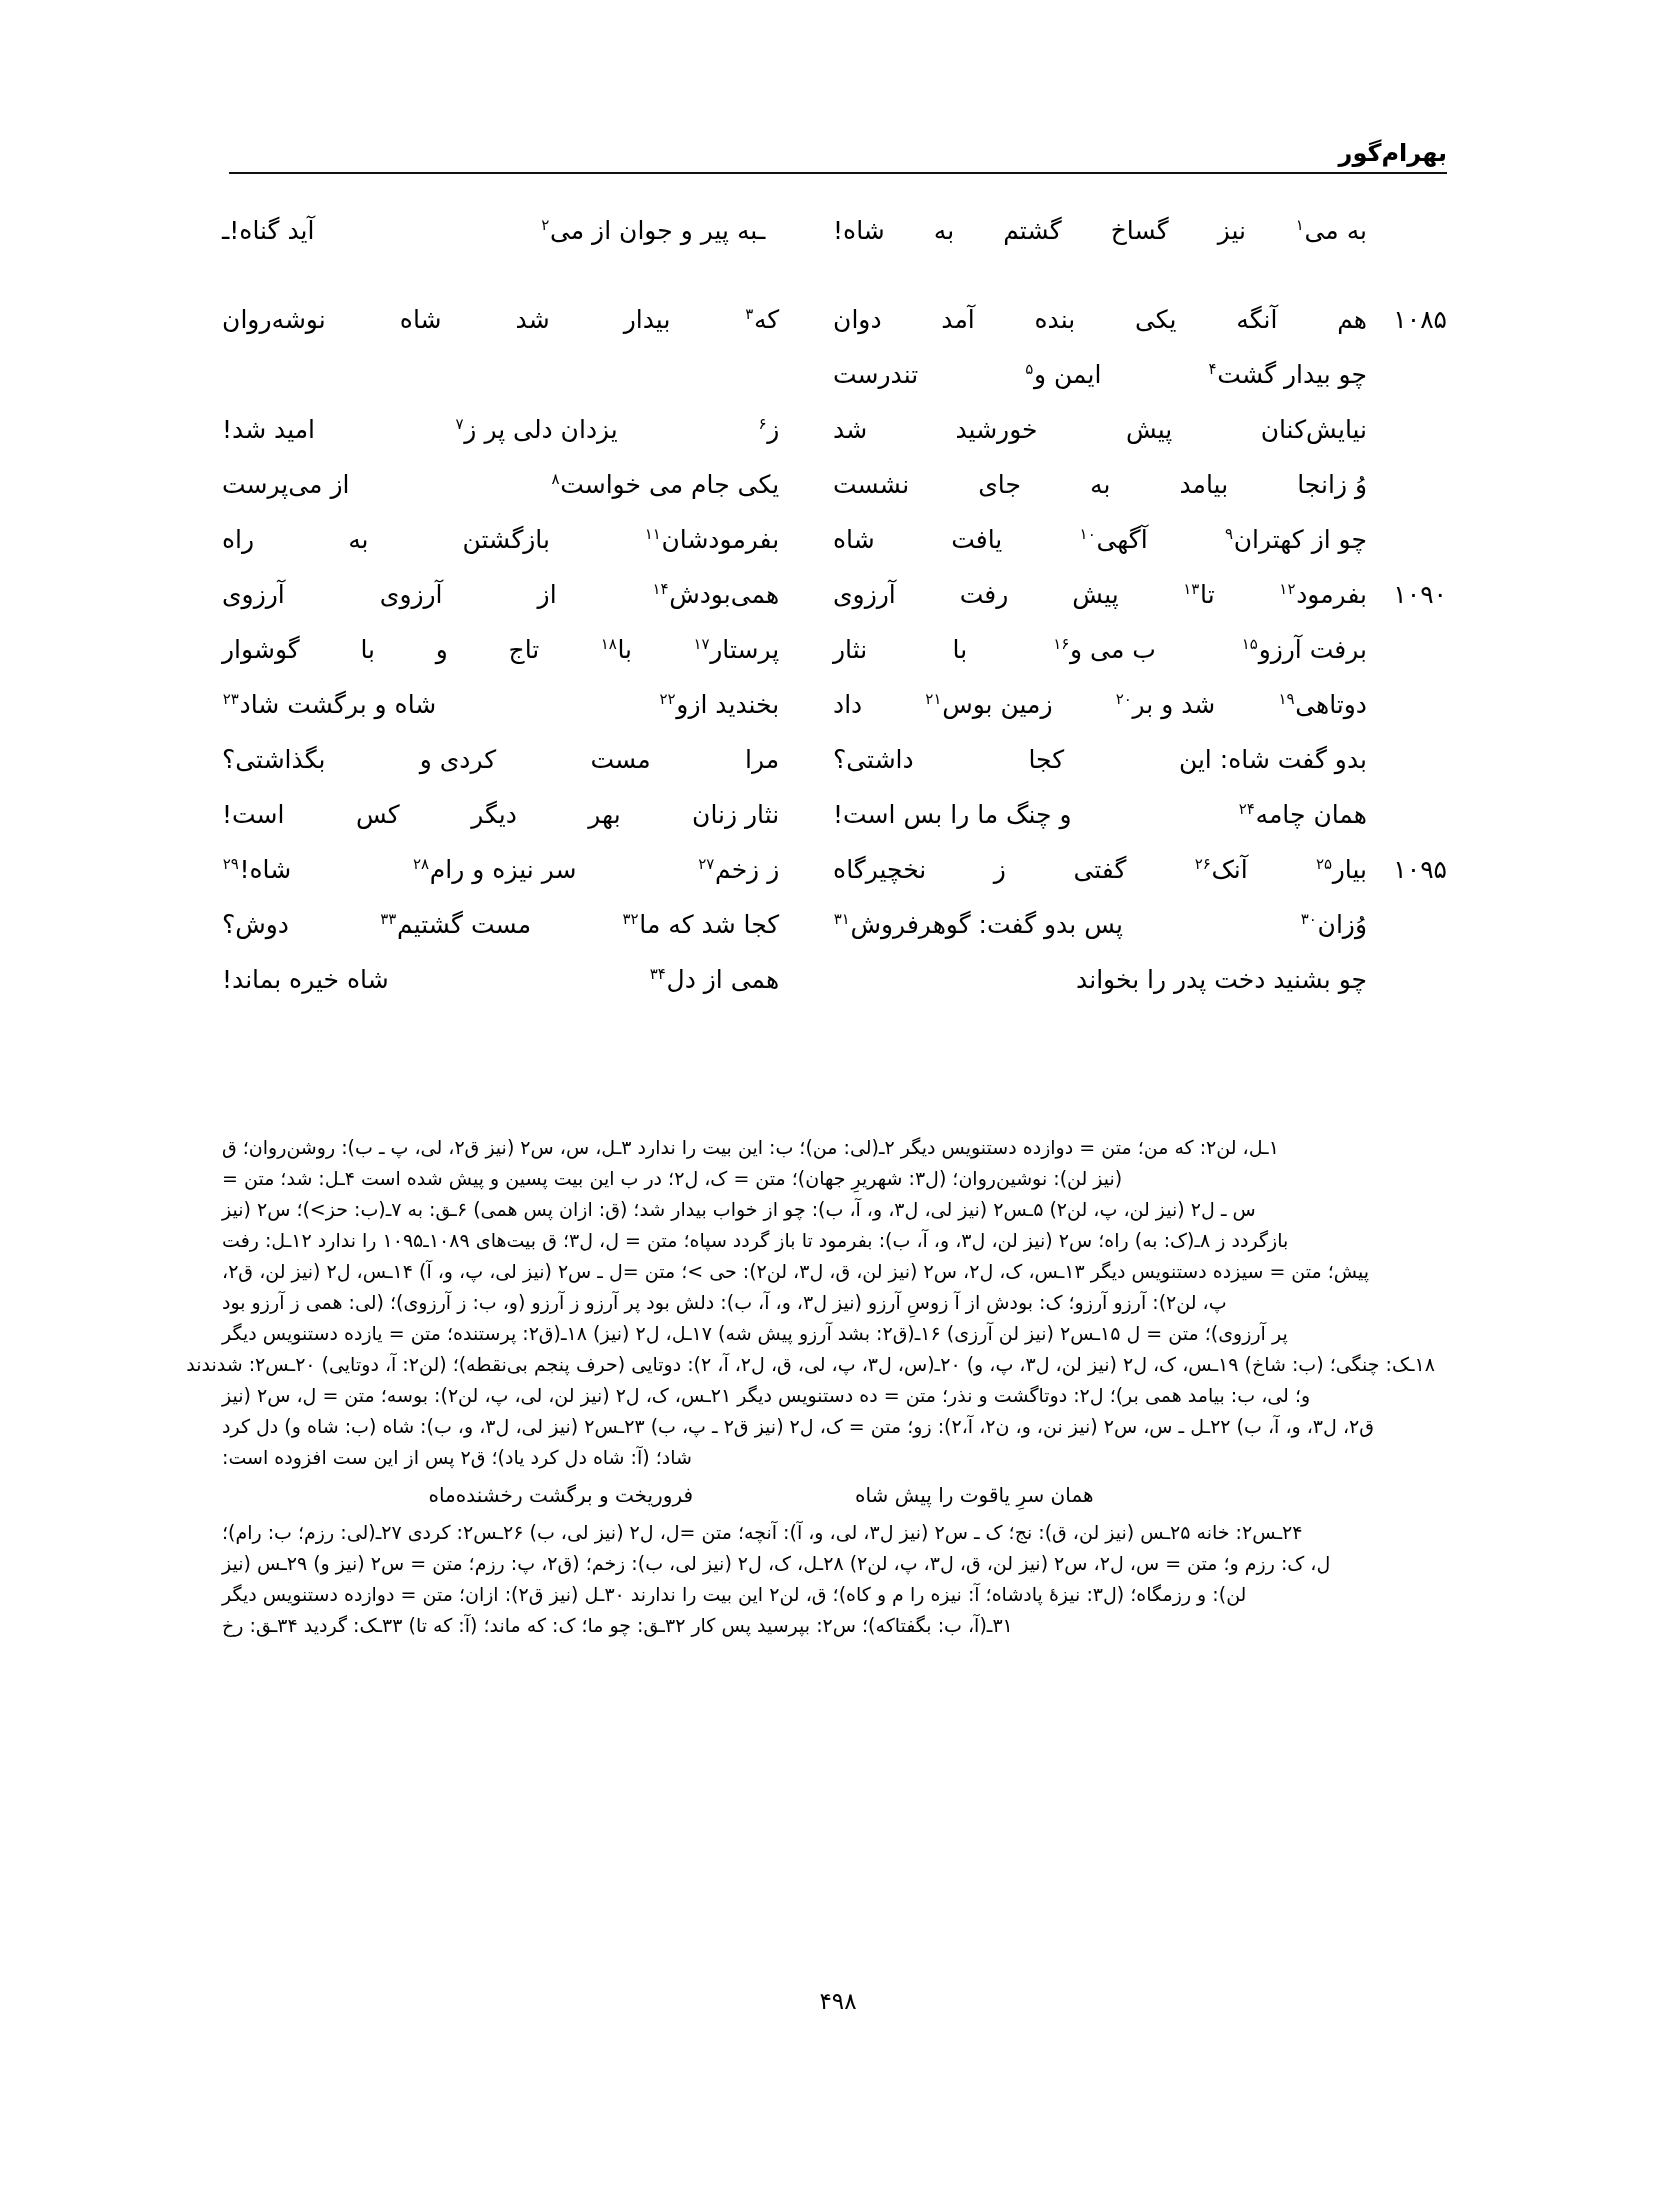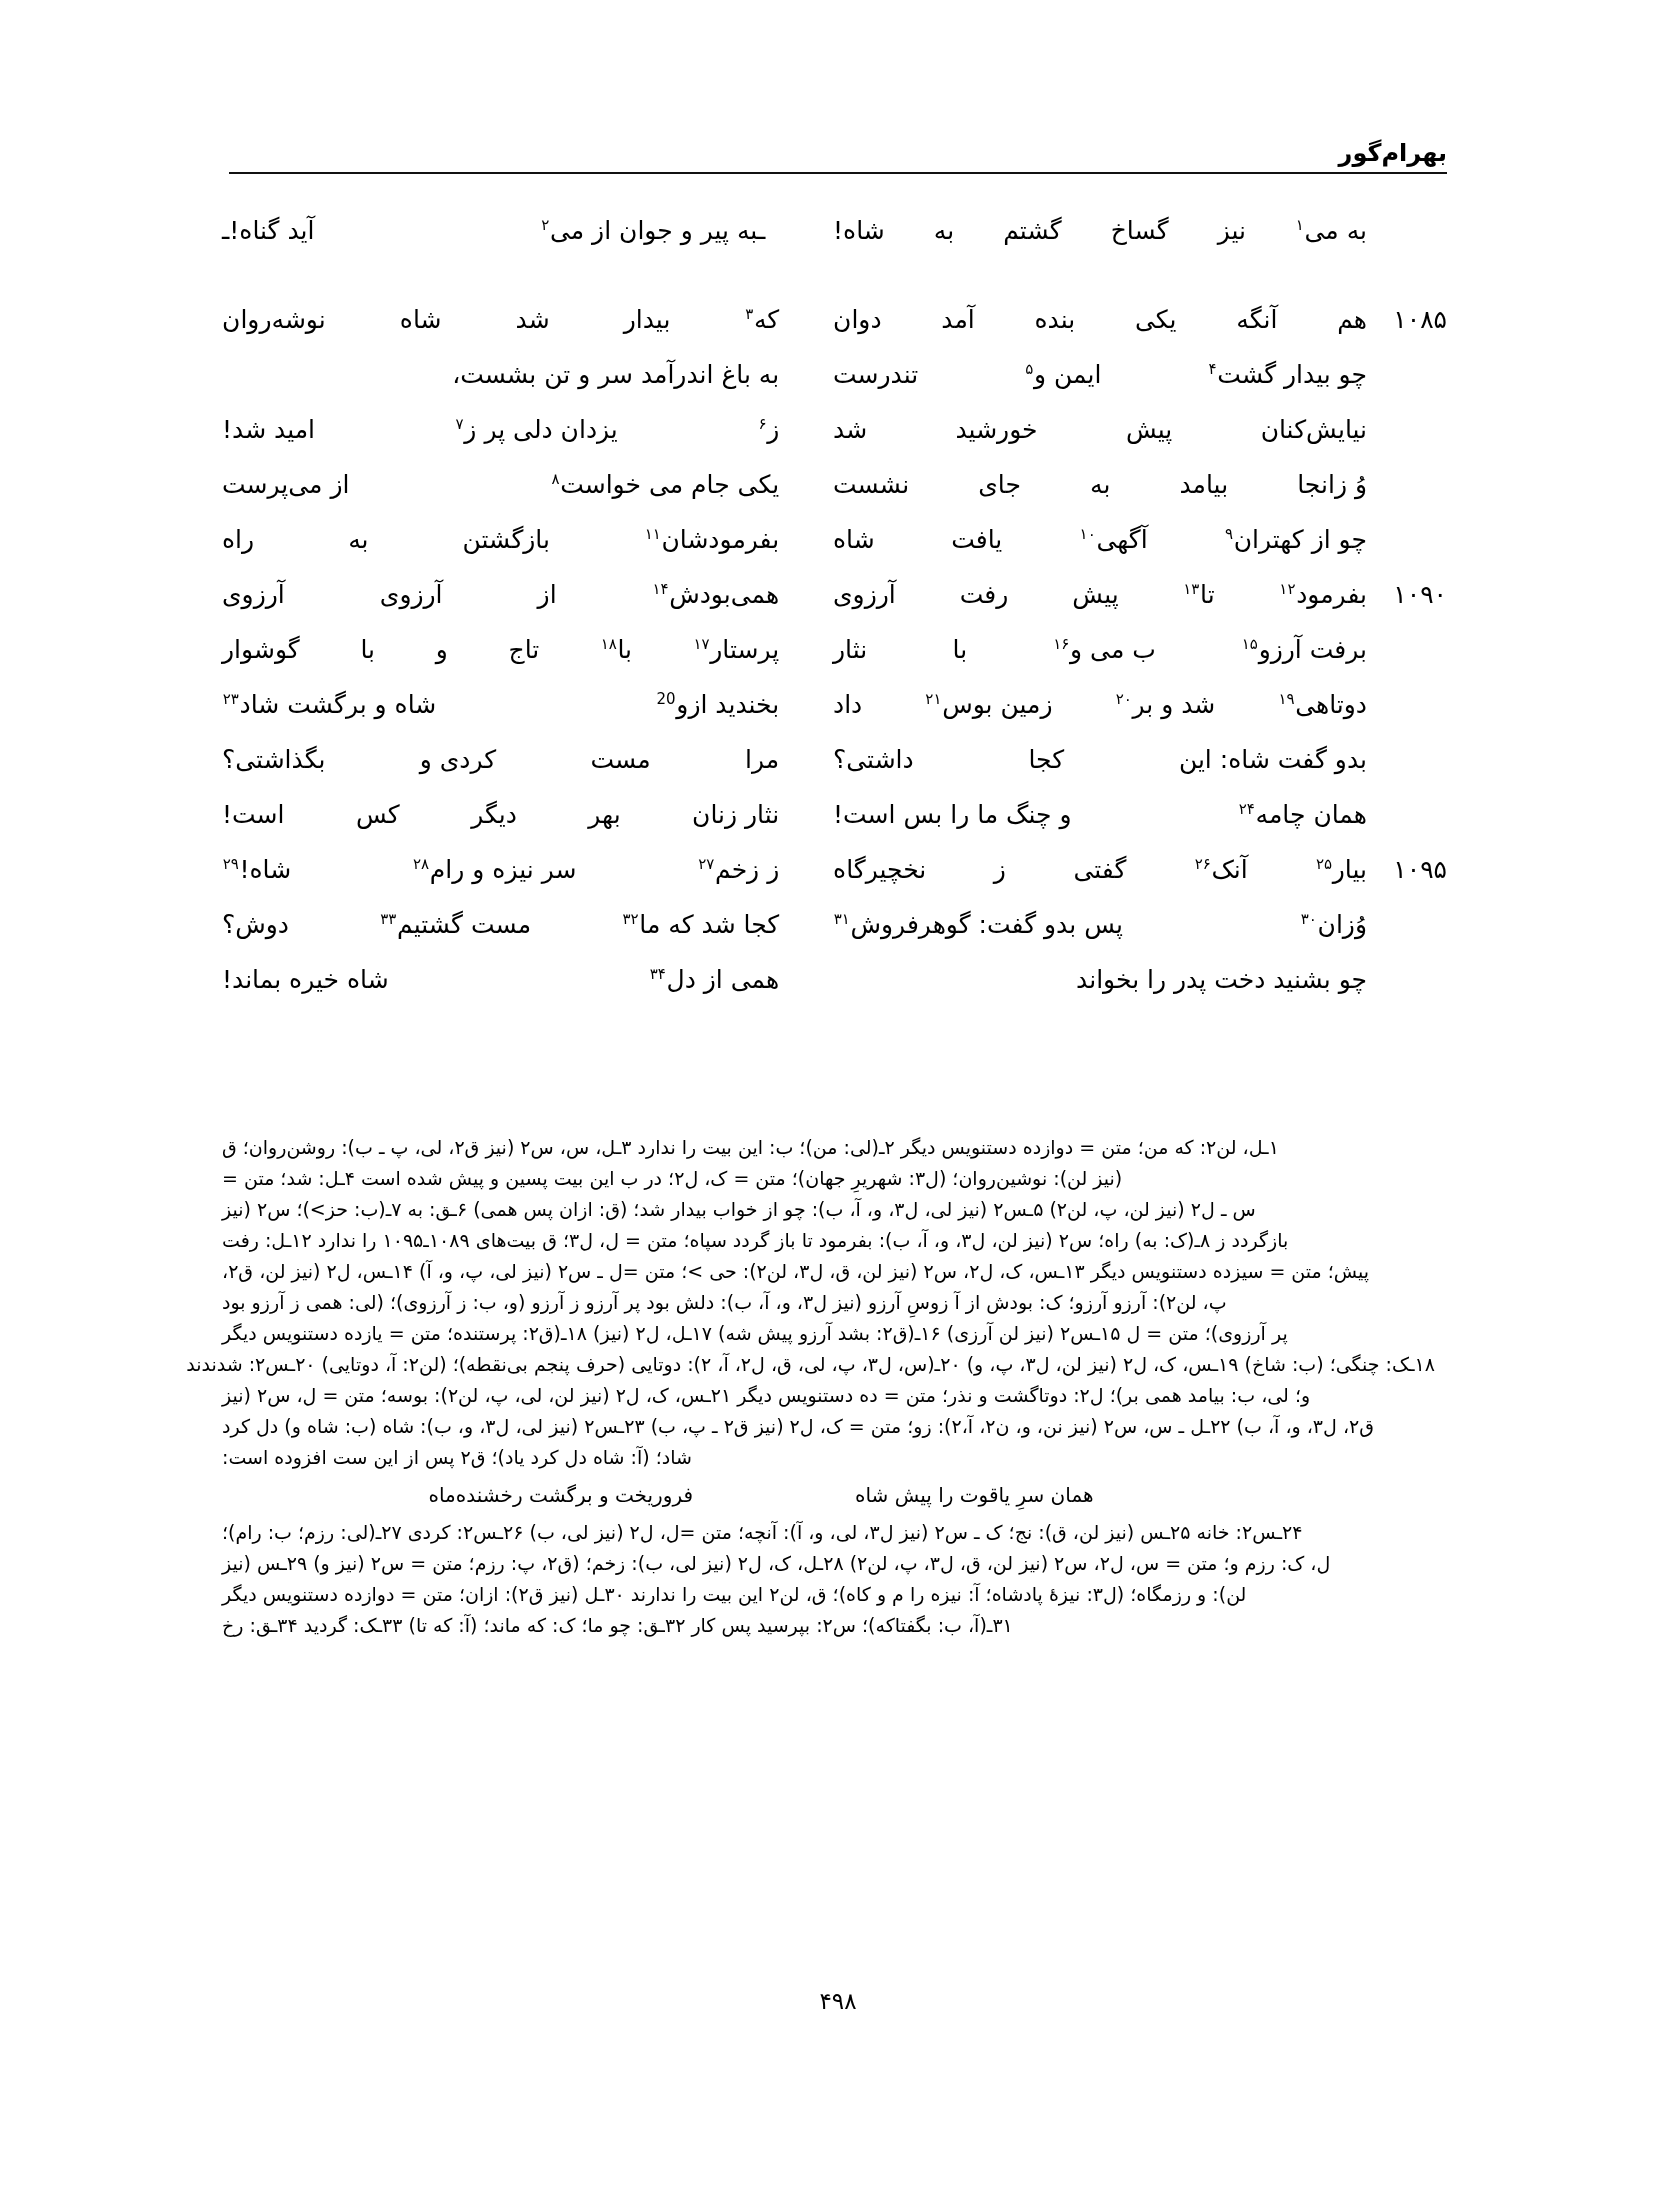--- a/index.html
+++ b/index.html
@@ -193,23 +193,20 @@
           <span class="w">نوشه‌روان</span>
         </div>
       </div>
       <div class="beyt">
         <div class="beyt-num"></div>
         <div class="hemistich h1">
           <span class="w">چو بیدار گشت<sup class="fn">۴</sup></span>
           <span class="w">ایمن و<sup class="fn">۵</sup></span>
           <span class="w">تندرست</span>
         </div>
-        <div class="hemistich h2">
-          <span class="w">به باغ اندرآمد سر و تن بشست،</span>
-        </div>
       </div>
       <div class="beyt">
         <div class="beyt-num"></div>
         <div class="hemistich h1">
           <span class="w">نیایش‌کنان</span>
           <span class="w">پیش</span>
           <span class="w">خورشید</span>
           <span class="w">شد</span>
         </div>
         <div class="hemistich h2">
@@ -282,21 +279,21 @@
       </div>
       <div class="beyt">
         <div class="beyt-num"></div>
         <div class="hemistich h1">
           <span class="w">دوتاهی<sup class="fn">۱۹</sup></span>
           <span class="w">شد و بر<sup class="fn">۲۰</sup></span>
           <span class="w">زمین بوس<sup class="fn">۲۱</sup></span>
           <span class="w">داد</span>
         </div>
         <div class="hemistich h2">
-          <span class="w">بخندید ازو<sup class="fn">20</sup></span>
+          <span class="w">بخندید ازو<sup class="fn">۲۲</sup></span>
           <span class="w">شاه و برگشت شاد<sup class="fn">۲۳</sup></span>
         </div>
       </div>
       <div class="beyt">
         <div class="beyt-num"></div>
         <div class="hemistich h1">
           <span class="w">بدو گفت شاه: این</span>
           <span class="w">کجا</span>
           <span class="w">داشتی؟</span>
         </div>

